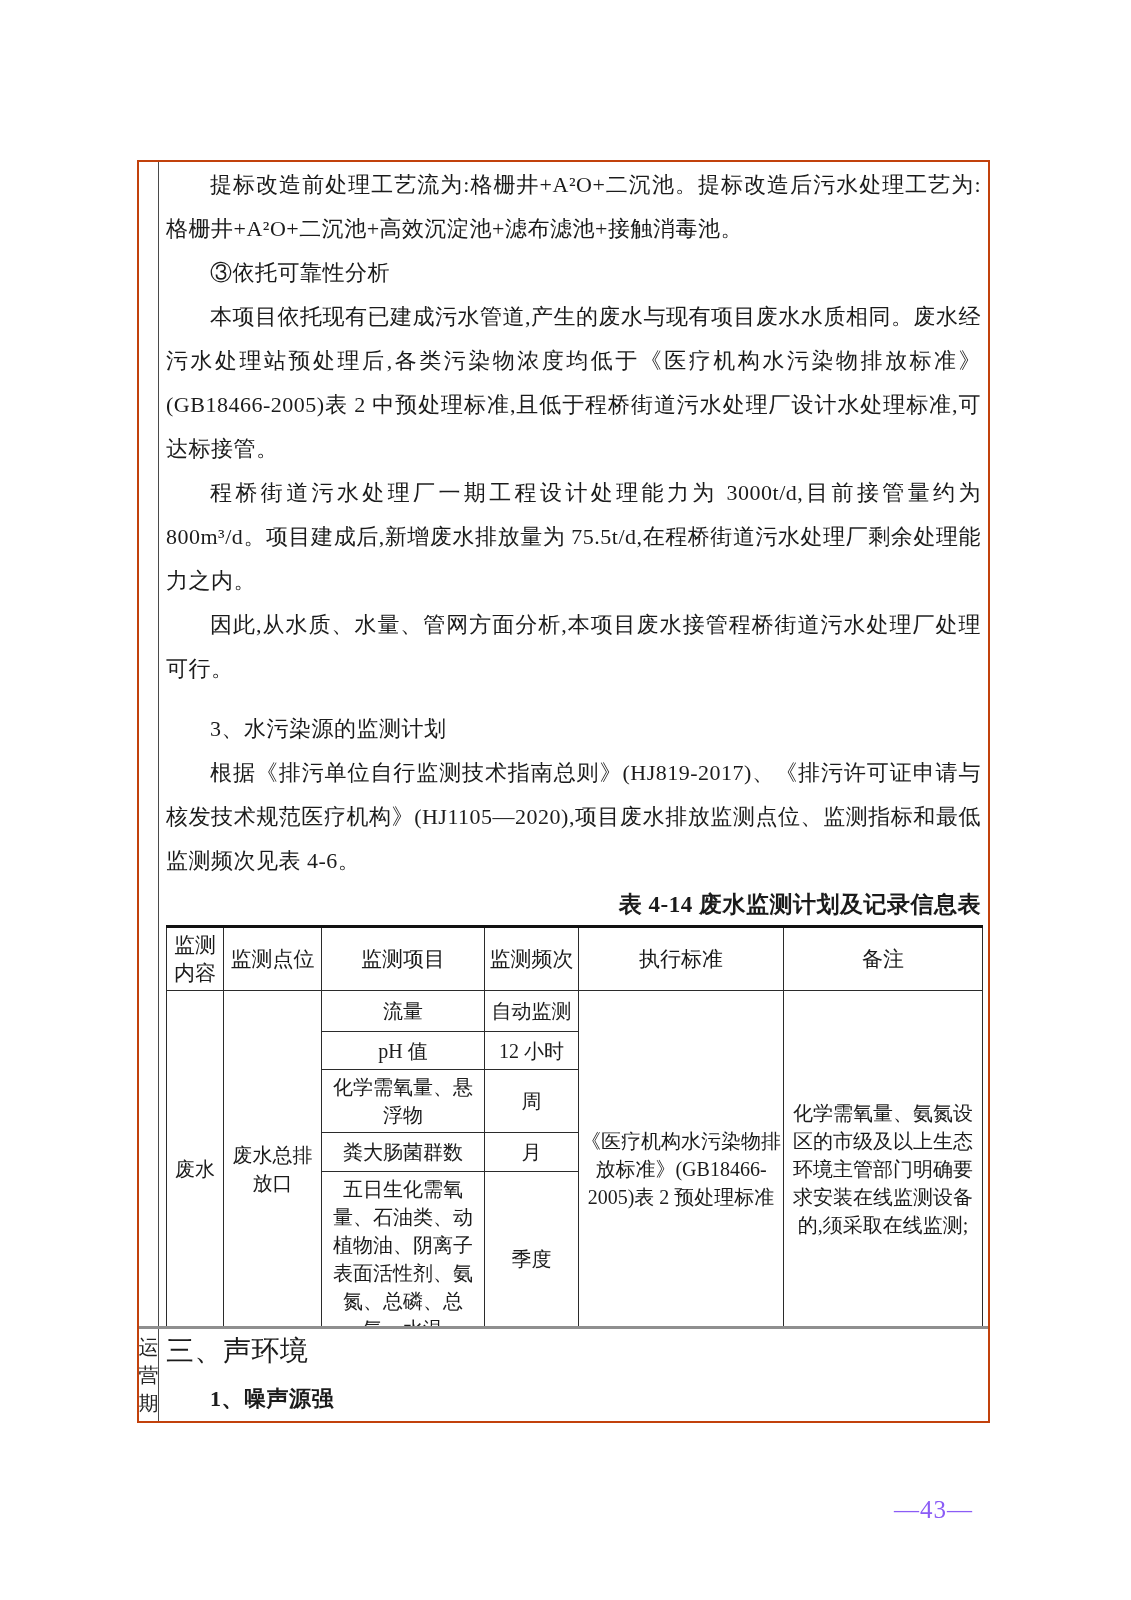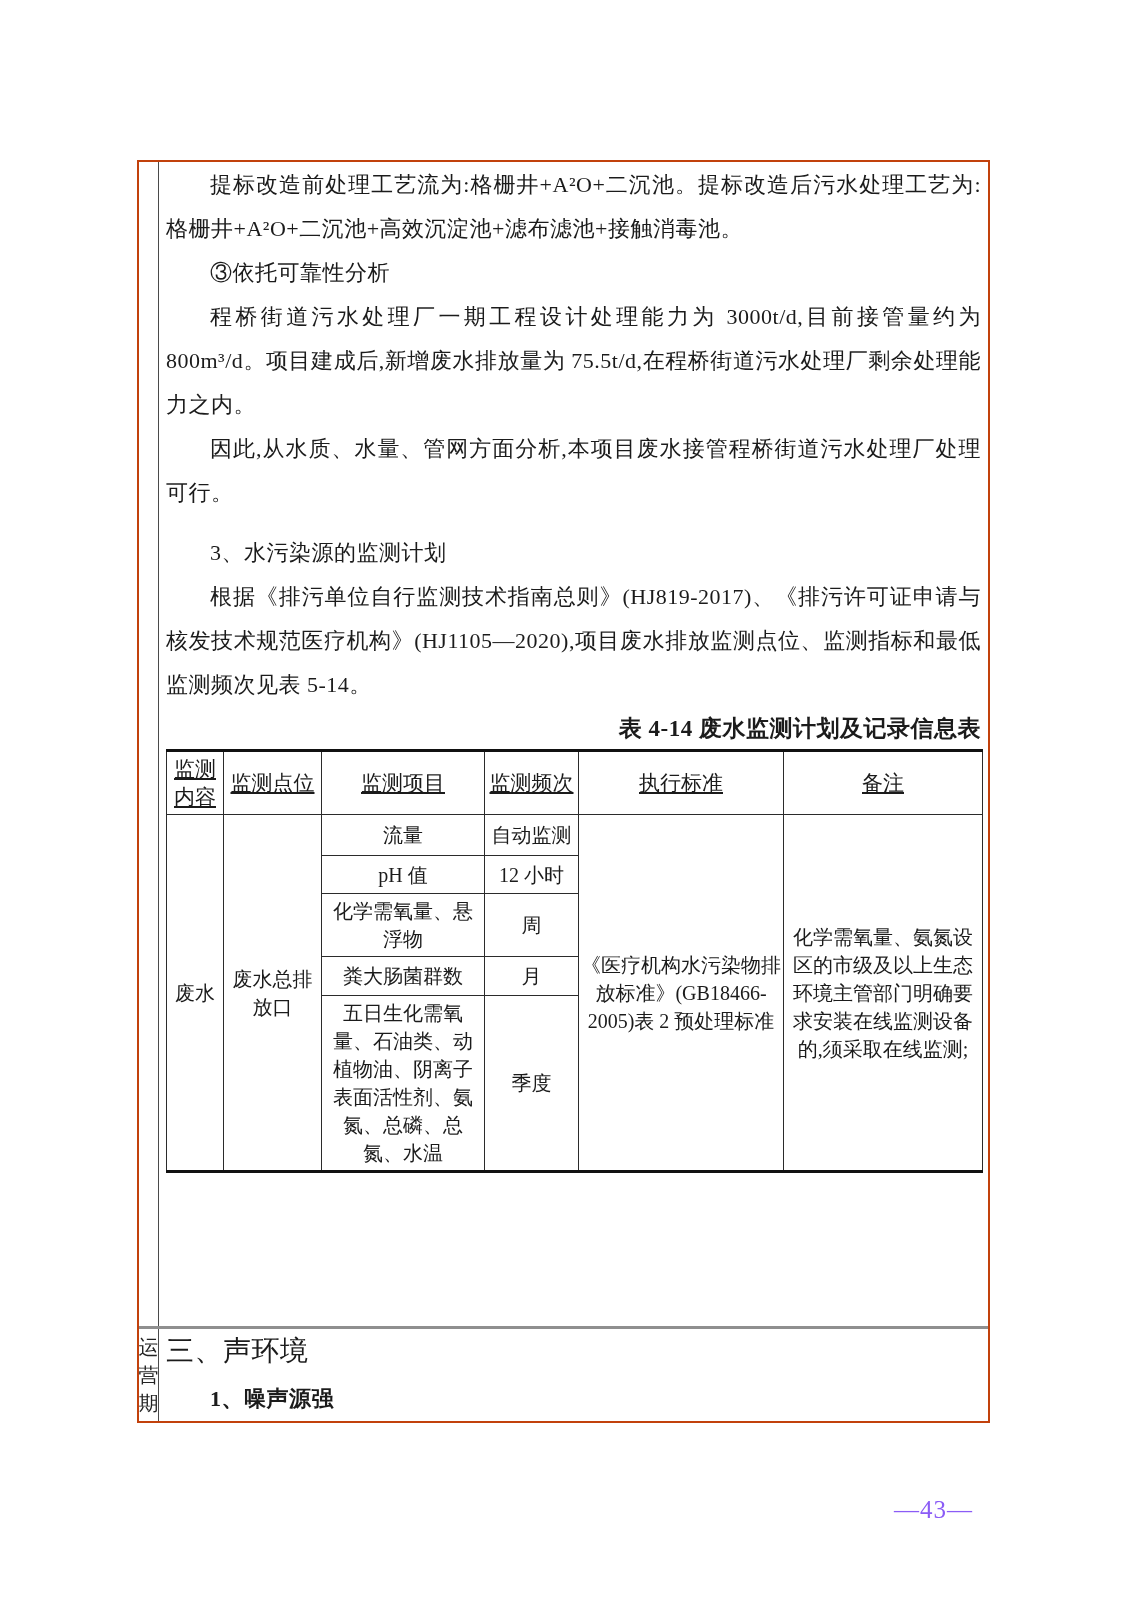--- a/index.html
+++ b/index.html
@@ -55,21 +55,21 @@
   table.monitor th, table.monitor td {
     border:1px solid #2b2b2b;
     font-weight:normal;
     text-align:center; vertical-align:middle;
     padding:3px 2px;
     line-height:28px;
     overflow:hidden;
   }
   table.monitor th { font-size:21px; }
   table.monitor td { font-size:20px; }
-  .tr-head { height:56px;text-decoration:underline; }
+  .tr-head { height:56px; }
   .tr-r1 { height:41px; }
   .tr-r2 { height:38px; }
   .tr-r3 { height:53px;padding-left:6px; }
   .tr-r4 { height:39px; }
   td.cell-remark { text-align:justify; padding:3px 3px; }
   td.cell-standard { padding:3px 4px; }
 
   .sec-title {
     margin:6px 0 0 0; font-size:28px; font-weight:normal;
     line-height:30px; letter-spacing:0.5px;
@@ -87,25 +87,26 @@
 <body>
 
 <div class="doc-box">
 
   <div class="row-top">
     <div class="side-cell"></div>
     <div class="main-cell">
 
       <p class="para">提标改造前处理工艺流为:格栅井+A²O+二沉池。提标改造后污水处理工艺为:格栅井+A²O+二沉池+高效沉淀池+滤布滤池+接触消毒池。</p>
       <p class="para">③依托可靠性分析</p>
+      <p class="para">本项目依托现有已建成污水管道,产生的废水与现有项目废水水质相同。废水经污水处理站预处理后,各类污染物浓度均低于《医疗机构水污染物排放标准》(GB18466-2005)表 2 中预处理标准,且低于程桥街道污水处理厂设计水处理标准,可达标接管。</p>
       <p class="para">程桥街道污水处理厂一期工程设计处理能力为 3000t/d,目前接管量约为 800m³/d。项目建成后,新增废水排放量为 75.5t/d,在程桥街道污水处理厂剩余处理能力之内。</p>
       <p class="para">因此,从水质、水量、管网方面分析,本项目废水接管程桥街道污水处理厂处理可行。</p>
 
       <p class="heading">3、水污染源的监测计划</p>
-      <p class="para">根据《排污单位自行监测技术指南总则》(HJ819-2017)、《排污许可证申请与核发技术规范医疗机构》(HJ1105—2020),项目废水排放监测点位、监测指标和最低监测频次见表 5-14。</p>
+      <p class="para">根据《排污单位自行监测技术指南总则》(HJ819-2017)、《排污许可证申请与核发技术规范医疗机构》(HJ1105—2020),项目废水排放监测点位、监测指标和最低监测频次见表 4-6。</p>
 
       <p class="caption">表 4-14 废水监测计划及记录信息表</p>
 
       <table class="monitor">
         <colgroup>
           <col style="width:57px">
           <col style="width:98px">
           <col style="width:163px">
           <col style="width:94px">
           <col style="width:205px">

